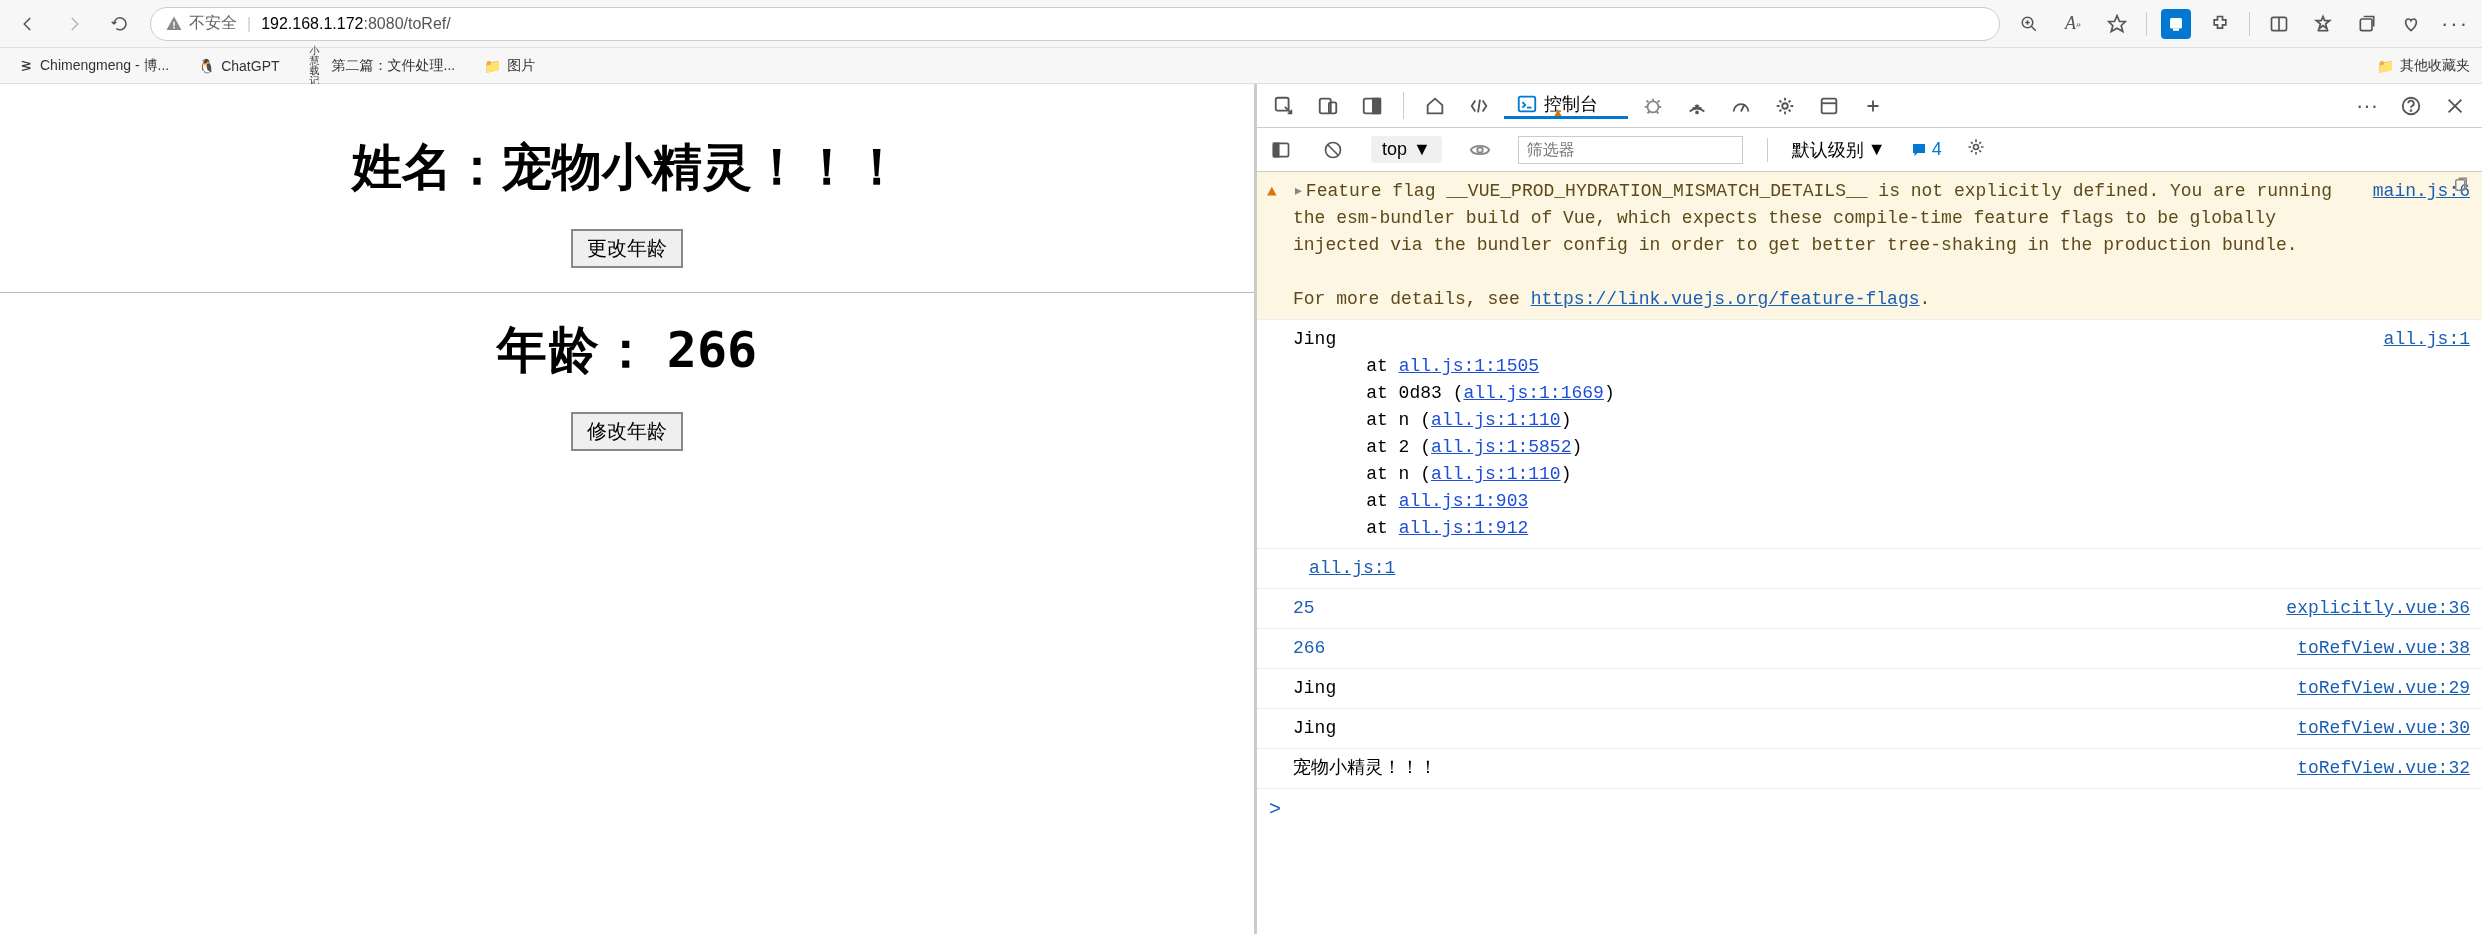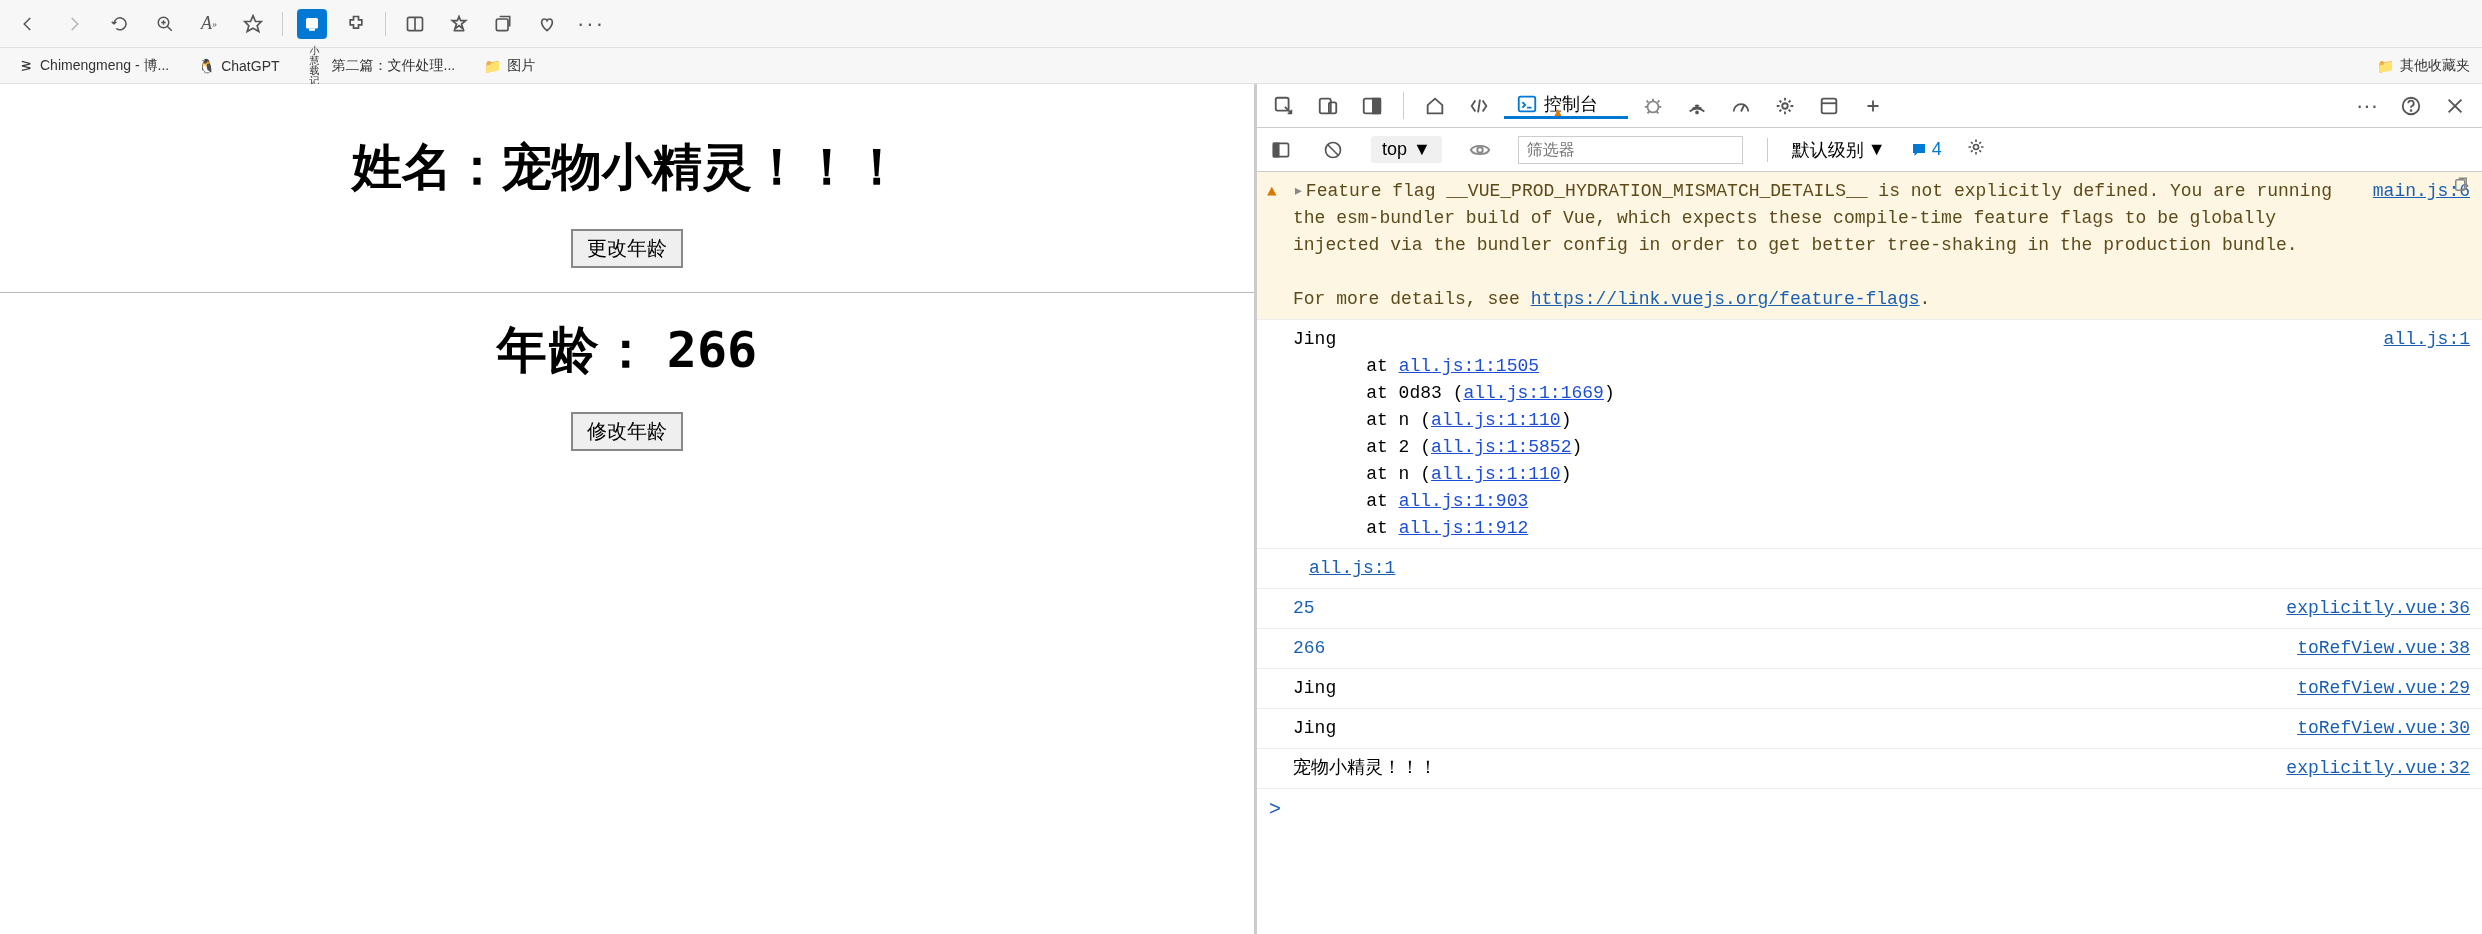--- a/index.html
+++ b/index.html
@@ -90,20 +90,34 @@
   <div class="nav-btn" style="opacity:.4">
     <svg viewBox="0 0 24 24" fill="none" stroke="currentColor" stroke-width="2">
         <path d="M9 4 L17 12 L9 20"></path>
       </svg>
   </div>
   <div class="nav-btn">
     <svg viewBox="0 0 24 24" fill="none" stroke="currentColor" stroke-width="2">
         <path d="M4 12 a8 8 0 1 1 3 6 M4 12 l-3 -3 M4 12 l3 -3"></path>
       </svg>
   </div>
+  <div class="address-bar">
+    <span class="lock-warn">
+      <svg width="18" height="18" viewBox="0 0 24 24">
+          <path fill="#888" d="M12 2 L22 20 L2 20 Z"></path>
+          <rect x="11" y="9" width="2" height="6" fill="#fff"></rect>
+          <rect x="11" y="16" width="2" height="2" fill="#fff"></rect>
+        </svg>
+      <span>不安全</span>
+    </span>
+    <span style="color:#ccc">|</span>
+    <span class="url">
+      <span class="host">192.168.1.172</span><span>:8080</span><span>/toRef/</span>
+    </span>
+  </div>
   <div class="toolbar-right">
     <div class="tb-icon">
         <svg width="18" height="18" viewBox="0 0 24 24" fill="none" stroke="#555" stroke-width="2">
           <circle cx="10" cy="10" r="7"></circle>
           <path d="M15 15 L21 21 M7 10 h6 M10 7 v6"></path>
         </svg>
       </div>
     <div class="tb-icon" style="font-style:italic;font-family:serif;font-size:18px">A<sup style="font-size:10px">»</sup></div>
     <div class="tb-icon">
         <svg width="20" height="20" viewBox="0 0 24 24" fill="none" stroke="#555" stroke-width="2">
@@ -365,21 +379,21 @@
           <div class="msg log">
             <div class="msg-text">Jing</div>
             <span class="msg-src blue">toRefView.vue:29</span>
           </div>
           <div class="msg log">
             <div class="msg-text">Jing</div>
             <span class="msg-src blue">toRefView.vue:30</span>
           </div>
           <div class="msg log">
             <div class="msg-text">宠物小精灵！！！</div>
-            <span class="msg-src blue">explicitly.vue:32</span>
+            <span class="msg-src blue">toRefView.vue:32</span>
           </div>
         </div>
 
       <div class="console-prompt">&gt;</div>
     </div>
 
   </div>
 </div>
 
 </body></html>

